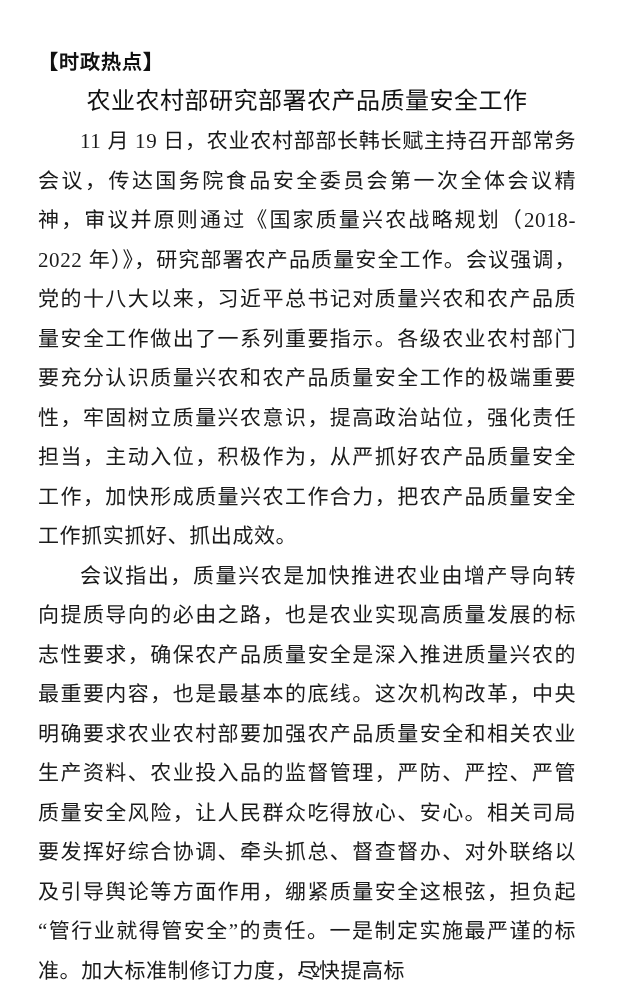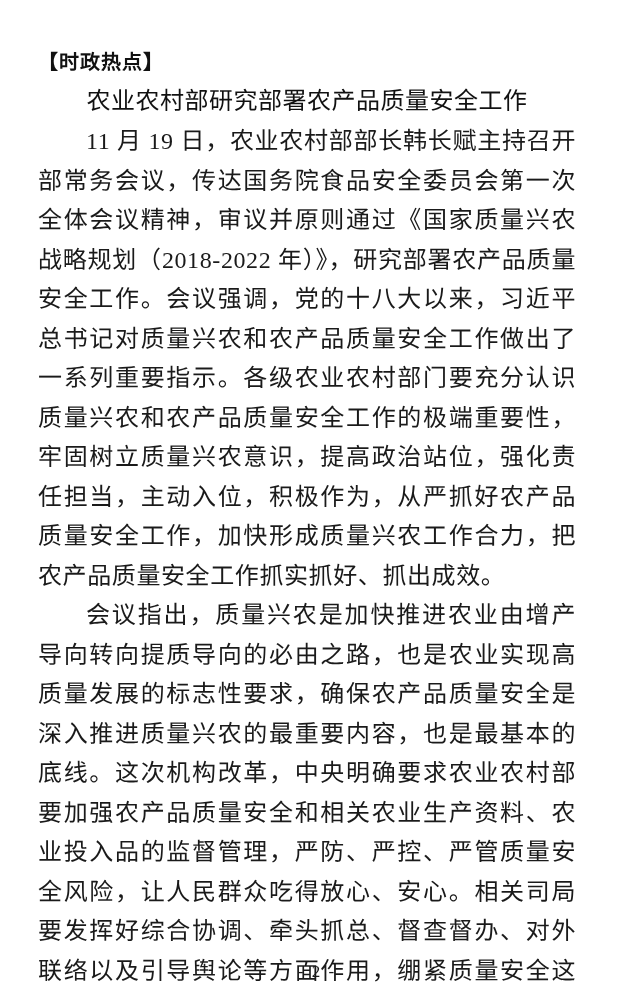--- a/index.html
+++ b/index.html
@@ -31,21 +31,21 @@
     text-align: center;
     font-weight: normal;
     font-size: 24px;
     line-height: 30px;
     letter-spacing: 0.5px;
     margin: 12px 0 6px 0;
     color: #111111;
   }
   .body-text p {
     margin: 0;
-    font-size: 24px;
+    font-size: 21px;
     line-height: 39.5px;
     letter-spacing: 0.6px;
     text-align: justify;
     text-justify: inter-character;
     text-indent: 2em;
     color: #1a1a1a;
   }
   .page-number {
     position: absolute;
     left: 0;

